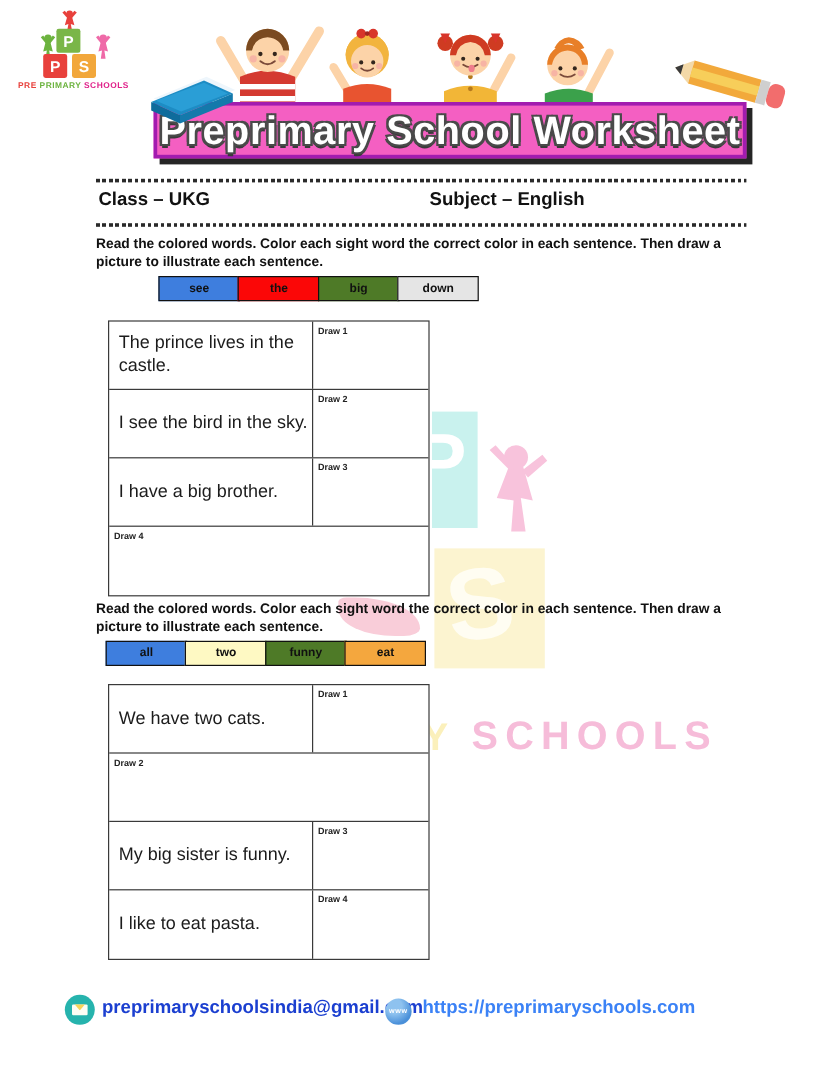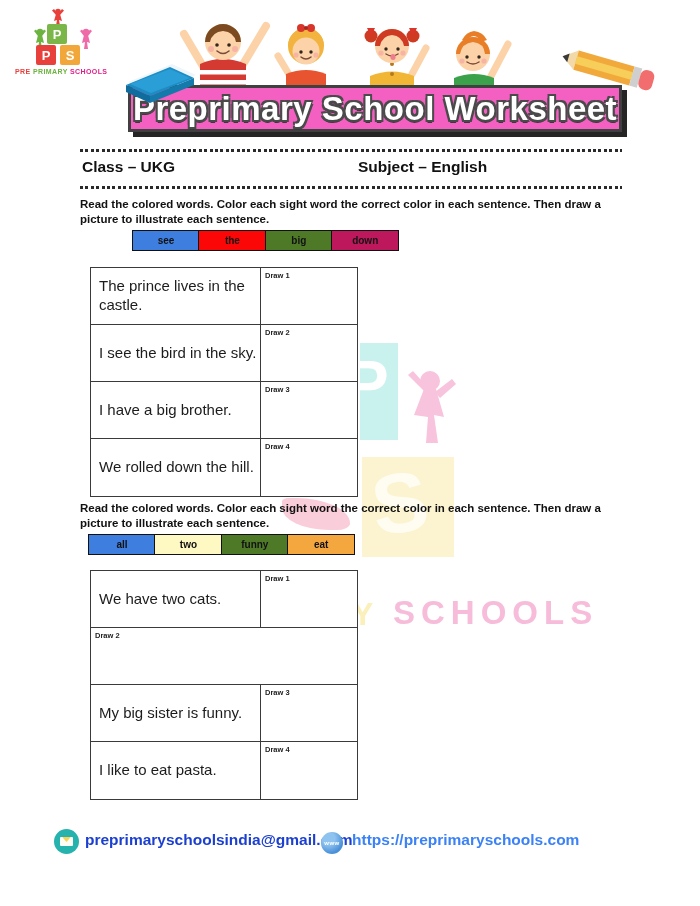--- a/index.html
+++ b/index.html
@@ -26,21 +26,21 @@
   .logo svg.kid { position:absolute; }
   .logo-caption { position:absolute; left:0px; top:62px; width:120px; font-size:7px; font-weight:bold; letter-spacing:.4px; white-space:nowrap; }
   .cap-pre { color:#e8413c; } .cap-primary { color:#6cb33f; } .cap-schools { color:#e0218a; }
 
   
   .kids-svg { position:absolute; left:172px; top:2px; z-index:1; }
   .book-svg { position:absolute; left:118px; top:58px; z-index:3; }
   .pencil-svg { position:absolute; left:552px; top:46px; z-index:3; }
 
   .banner { position:absolute; left:128px; top:85px; width:494px; height:47px; z-index:2;
-            background:#f45fc2; border:3px solid #404040; box-shadow:5px 5px 0 rgba(25,25,25,.95);
+            background:#f45fc2; border:3px solid #a21caf; box-shadow:5px 5px 0 rgba(25,25,25,.95);
             display:flex; align-items:center; justify-content:center; }
   .banner-title { font-size:33px; font-weight:bold; color:#fff; letter-spacing:.5px;
             text-shadow:-2px -2px 0 #4a4a4a, 2px -2px 0 #4a4a4a, -2px 2px 0 #4a4a4a, 2px 2px 0 #4a4a4a, 0 3px 0 #3a3a3a; }
 
   
   .dashline { position:absolute; left:80px; width:542px; height:3px;
               background:repeating-linear-gradient(90deg,#2a2a2a 0 3px,transparent 3px 5.4px); }
   .sep1 { top:149px; } .sep2 { top:186px; }
   .meta-row { position:absolute; top:158px; left:0; width:700px; height:20px; z-index:1; }
   .class-label { position:absolute; left:82px; font-size:15.5px; font-weight:bold; color:#111; }
@@ -242,21 +242,21 @@
   <div class="colorbar bar-1">
     <div class="color-cell" style="background-color: rgb(62, 126, 222);">
         <span>see</span>
       </div>
     <div class="color-cell" style="background-color: rgb(251, 7, 7);">
         <span>the</span>
       </div>
     <div class="color-cell" style="background-color: rgb(78, 122, 39);">
         <span>big</span>
       </div>
-    <div class="color-cell" style="background-color: #be185d;">
+    <div class="color-cell" style="background-color: #e5e5e5;">
         <span>down</span>
       </div>
   </div>
 
   <div class="stable table-1">
     <div class="srow">
       <div class="sent-cell">
           <span>The prince lives in the castle.</span>
         </div>
       <div class="draw-cell">
@@ -273,23 +273,20 @@
     </div>
     <div class="srow">
       <div class="sent-cell">
           <span>I have a big brother.</span>
         </div>
       <div class="draw-cell">
           <span>Draw 3</span>
         </div>
     </div>
     <div class="srow">
-      <div class="sent-cell">
-          <span>We rolled down the hill.</span>
-        </div>
       <div class="draw-cell">
           <span>Draw 4</span>
         </div>
     </div>
   </div>
 
   <p class="instructions instr-2">Read the colored words. Color each sight word the correct color in each sentence. Then draw a picture to illustrate each sentence.</p>
 
   <div class="colorbar bar-2">
     <div class="color-cell" style="background-color: rgb(62, 126, 222);">

